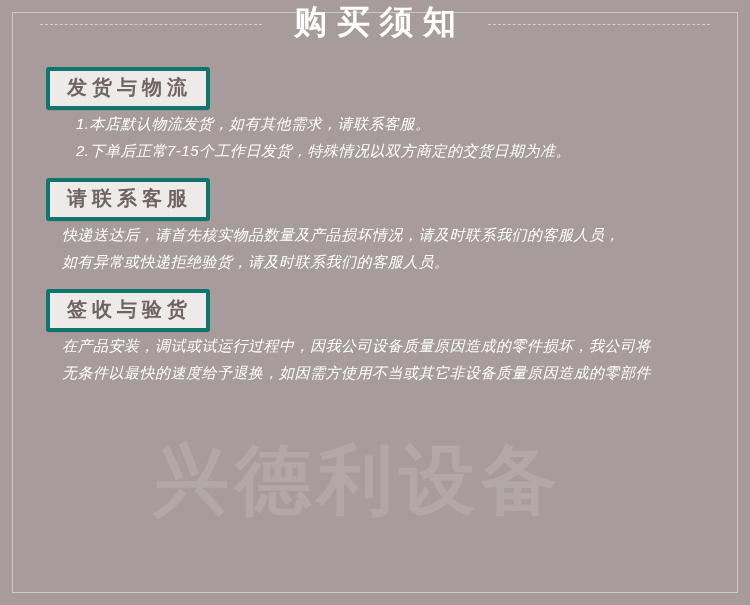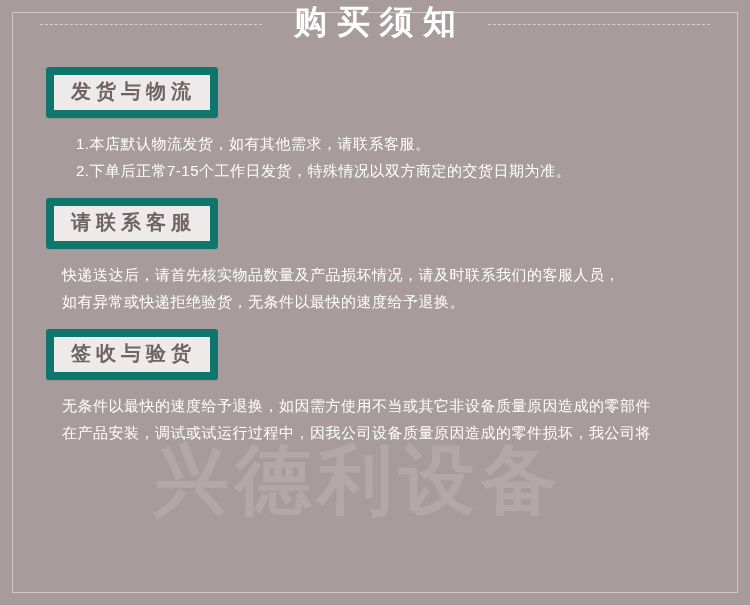--- a/index.html
+++ b/index.html
@@ -70,39 +70,39 @@
     padding: 0 22px;
     text-indent: 10px;
   }
   
   .section {
     margin-top: 14px;
   }
   .sec-head {
     display: inline-block;
     background: #efeaea;
-    border: 8px solid #0f766e;
+    border: 4px solid #0f766e;
     border-radius: 3px;
     padding: 3px 14px 5px 14px;
     margin-left: 6px;
     box-shadow: 0 1px 0 rgba(0,0,0,0.06);
   }
   .sec-head span {
     font-family: "DejaVu Sans", sans-serif;
     font-size: 20px;
     font-weight: bold;
     color: #6f6363;
     letter-spacing: 5px;
     text-indent: 3px;
     display: inline-block;
   }
   .sec-body {
-    margin-top: 12px;
     padding-left: 22px;
     padding-right: 10px;
+    font-style: italic;
   }
   .line {
     font-size: 15px;
     color: #ffffff;
     line-height: 27px;
     letter-spacing: 0.5px;
     white-space: pre-wrap;
   }
   .sec-body.indent .line {
     padding-left: 14px;
@@ -132,29 +132,29 @@
         <div class="line">2.下单后正常7-15个工作日发货，特殊情况以双方商定的交货日期为准。</div>
       </div>
     </div>
 
     <div class="section">
       <div class="sec-head">
         <span>请联系客服</span>
       </div>
       <div class="sec-body">
         <div class="line">快递送达后，请首先核实物品数量及产品损坏情况，请及时联系我们的客服人员，</div>
-        <div class="line">如有异常或快递拒绝验货，无条件以最快的速度给予退换。</div>
+        <div class="line">如有异常或快递拒绝验货，请及时联系我们的客服人员。</div>
       </div>
     </div>
 
     <div class="section">
       <div class="sec-head">
         <span>签收与验货</span>
       </div>
       <div class="sec-body">
+        <div class="line">在产品安装，调试或试运行过程中，因我公司设备质量原因造成的零件损坏，我公司将</div>
         <div class="line">无条件以最快的速度给予退换，如因需方使用不当或其它非设备质量原因造成的零部件</div>
-        <div class="line">在产品安装，调试或试运行过程中，因我公司设备质量原因造成的零件损坏，我公司将</div>
       </div>
     </div>
 
 
   </div>
 </div>
 
 </body></html>

